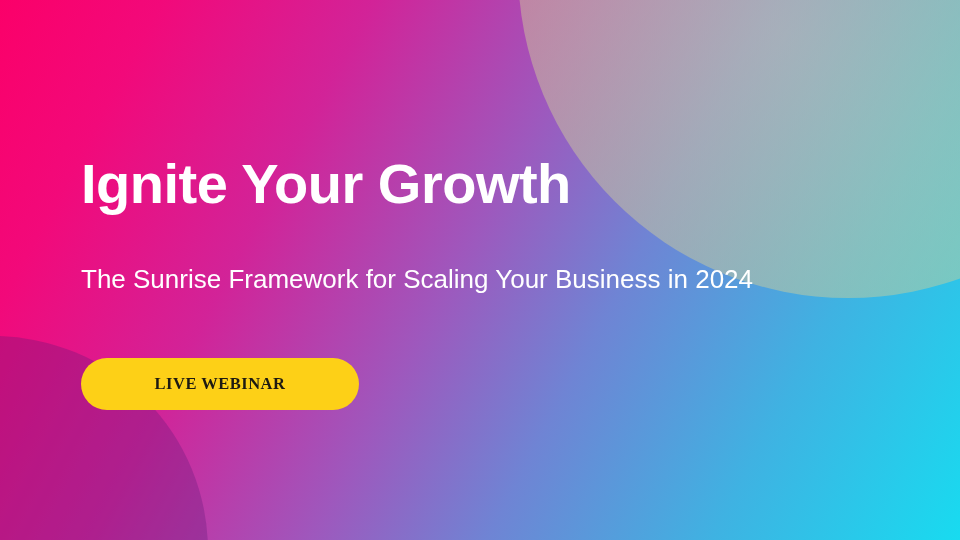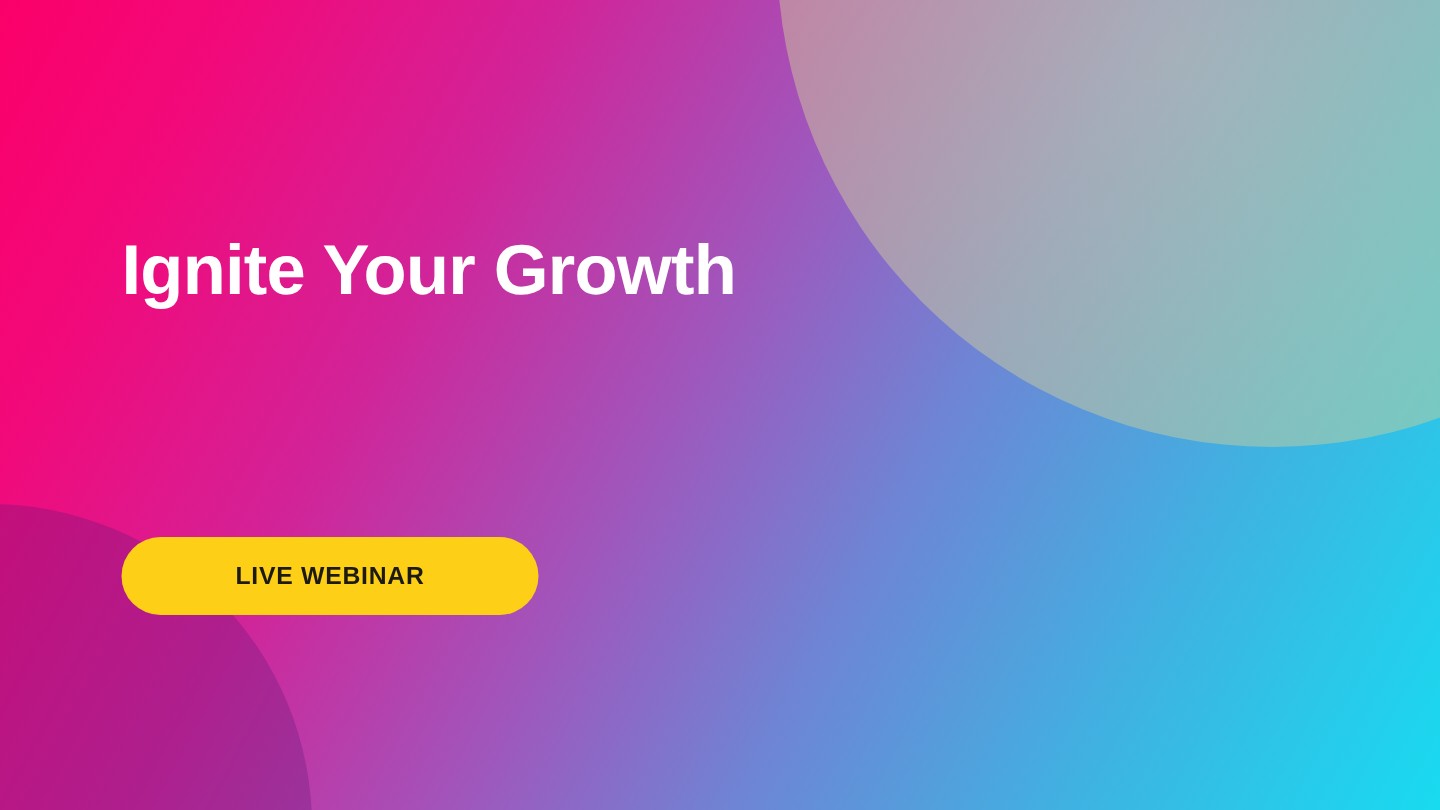--- a/index.html
+++ b/index.html
@@ -59,21 +59,21 @@
     top: 0;
     width: 820px;
     height: 540px;
   }
 
   .headline {
     position: absolute;
     top: 156px;
     left: 0;
     margin: 0;
-    font-size: 47px;
+    font-size: 56px;
     line-height: 1.0;
     font-weight: 700;
     letter-spacing: -0.5px;
     color: #ffffff;
     white-space: nowrap;
   }
 
   .subhead {
     position: absolute;
     top: 262px;
@@ -90,21 +90,21 @@
     position: absolute;
     top: 358px;
     left: 0;
     width: 278px;
     height: 52px;
     box-sizing: border-box;
     border: none;
     border-radius: 26px;
     background: #fdd017;
     color: #1d1a12;
-    font-family: Liberation Sans, sans-serif;
+    font-family: Liberation Serif, serif;
     font-size: 16.5px;
     font-weight: 700;
     letter-spacing: 0.5px;
     text-align: center;
     line-height: 52px;
     padding: 0;
     cursor: pointer;
     white-space: nowrap;
   }
 
@@ -125,18 +125,19 @@
 <div id="slide">
 
   <div class="blob blob-top-right"></div>
 
   <div class="blob blob-bottom-left"></div>
 
   <div class="content">
 
     <h1 class="headline">Ignite Your Growth</h1>
 
+    <p class="subhead">The Sunrise Framework for Scaling Your Business in 2024</p>
 
     <button class="badge">LIVE WEBINAR</button>
 
 
   </div>
 </div>
 
 </body></html>

